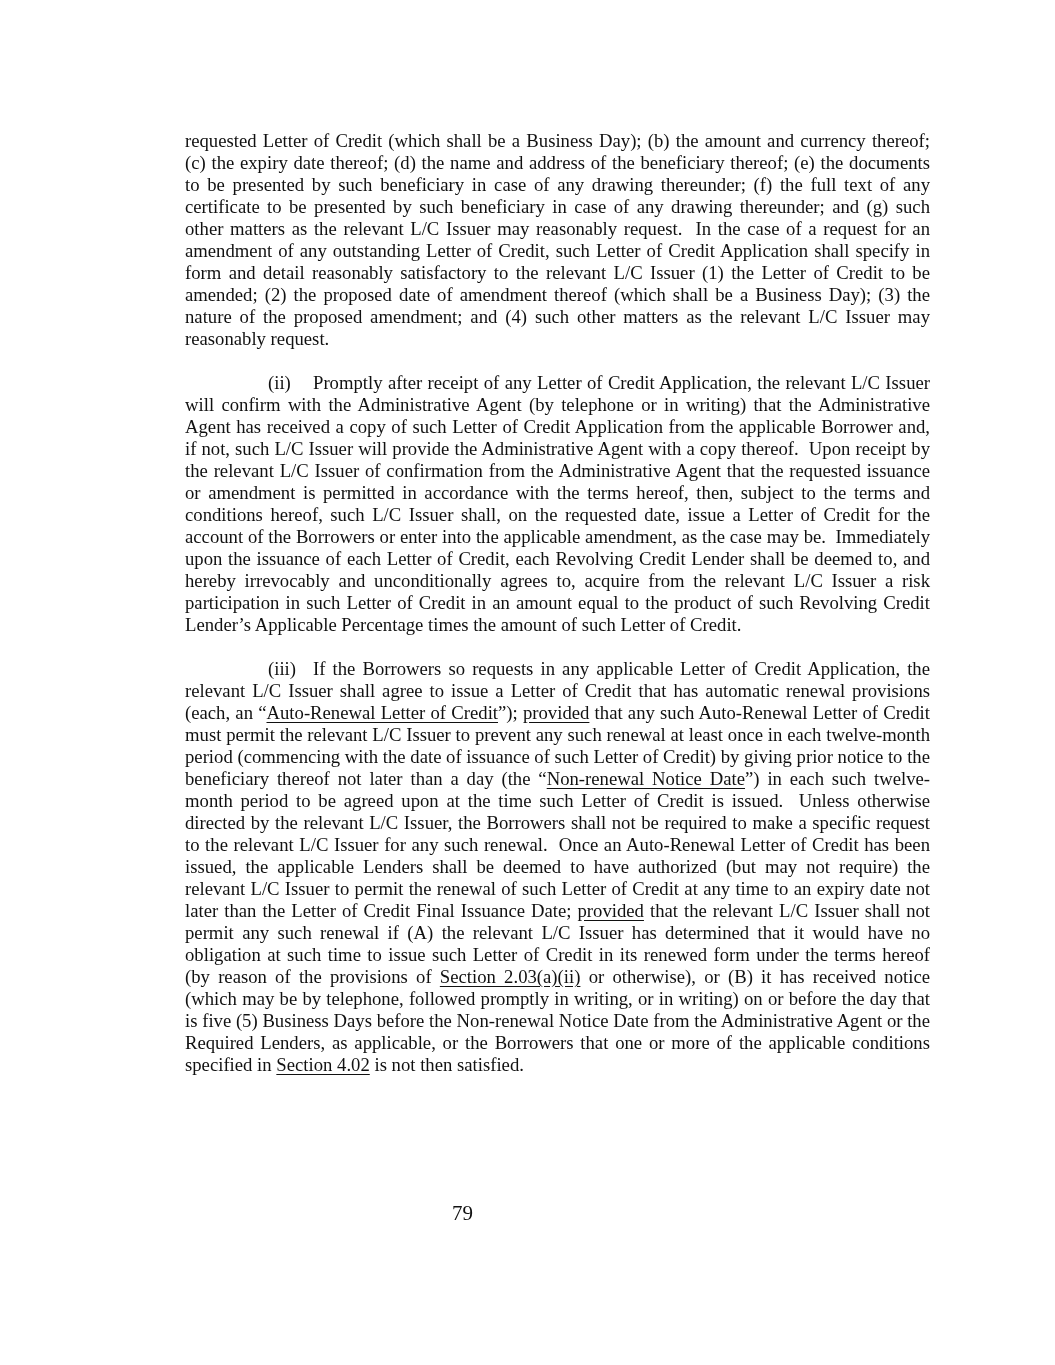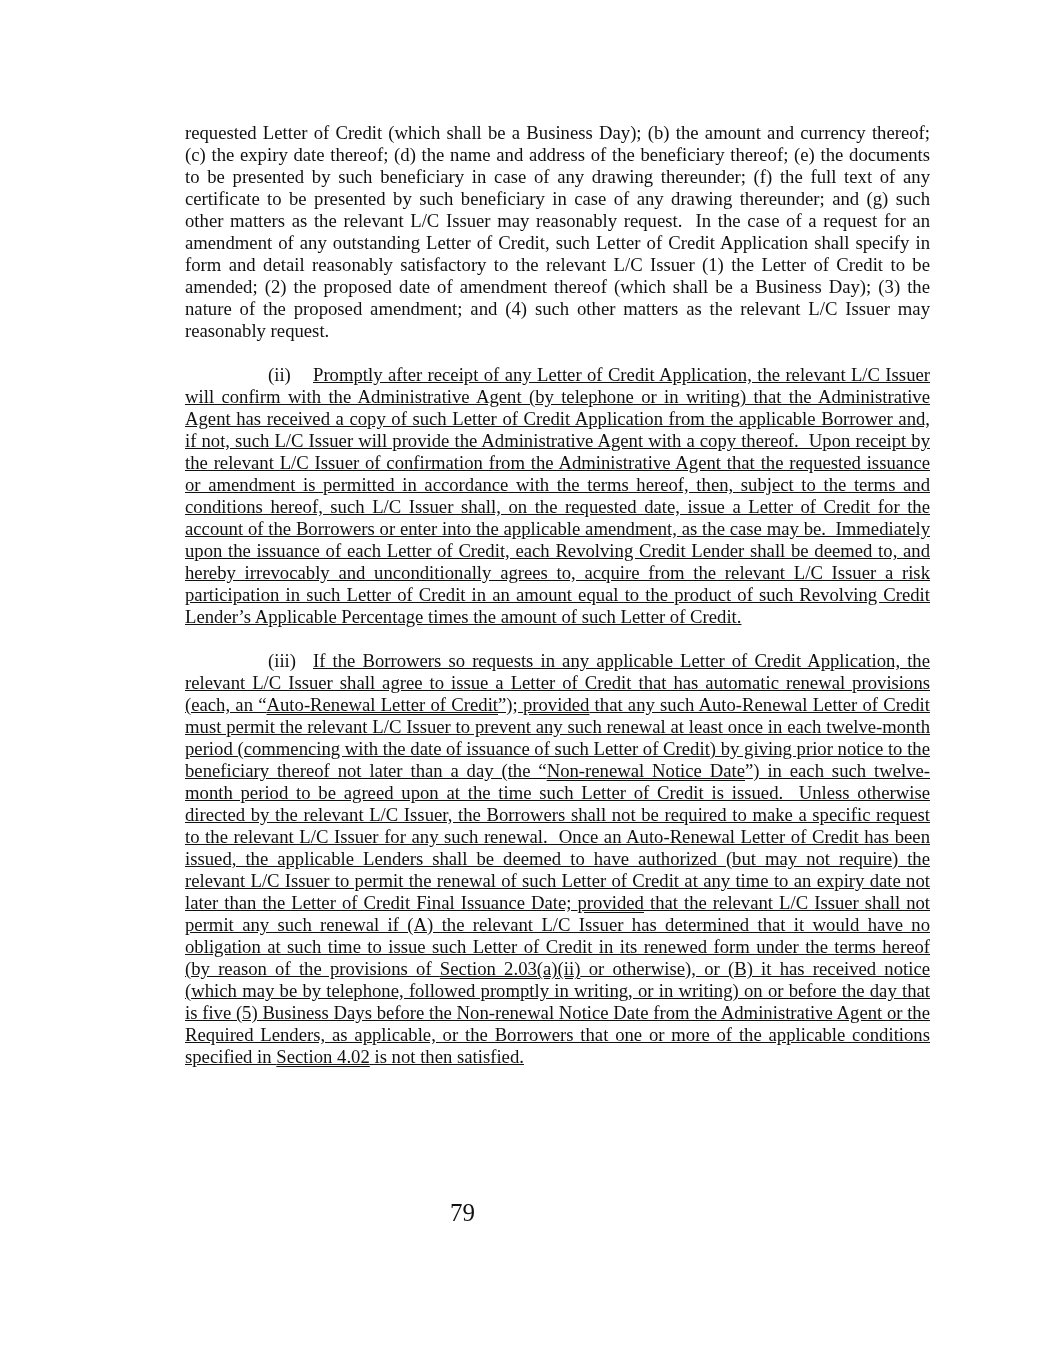--- a/index.html
+++ b/index.html
@@ -23,42 +23,41 @@
   .doc-body {
     position: absolute;
     left: 185px;
     top: 122px;
     width: 745px;
     font-size: 18.7px;
     line-height: 22px;
     text-align: justify;
   }
   .doc-body p {
-    margin: 0 0 22px 0;
+    margin: 8px 0 22px 0;
   }
   .doc-body p.numbered {
     text-indent: 83px;
-    text-decoration: underline;
   }
   .marker {
     display: inline-block;
     text-indent: 0;
     width: 45px;
   }
   .u {
     text-decoration: underline;
     text-underline-offset: 3px;
   }
   .page-number {
     position: absolute;
     top: 1202px;
     left: 0;
     width: 925px;
     text-align: center;
-    font-size: 25px;
+    font-size: 21px;
     line-height: 22px;
   }
 </style>
 </head>
 <body>
 
 <div class="page">
   <div class="doc-body">
       <p><span>requested Letter of Credit (which shall be a Business Day); (b) the amount and currency thereof; (c) the expiry date thereof; (d) the name and address of the beneficiary thereof; (e) the documents to be presented by such beneficiary in case of any drawing thereunder; (f) the full text of any certificate to be presented by such beneficiary in case of any drawing thereunder; and (g) such other matters as the relevant L/C Issuer may reasonably request.&nbsp; In the case of a request for an amendment of any outstanding Letter of Credit, such Letter of Credit Application shall specify in form and detail reasonably satisfactory to the relevant L/C Issuer (1) the Letter of Credit to be amended; (2) the proposed date of amendment thereof (which shall be a Business Day); (3) the nature of the proposed amendment; and (4) such other matters as the relevant L/C Issuer may reasonably request.</span></p>
       <p class="numbered"><span class="marker">(ii)</span><span>Promptly after receipt of any Letter of Credit Application, the relevant L/C Issuer will confirm with the Administrative Agent (by telephone or in writing) that the Administrative Agent has received a copy of such Letter of Credit Application from the applicable Borrower and, if not, such L/C Issuer will provide the Administrative Agent with a copy thereof.&nbsp; Upon receipt by the relevant L/C Issuer of confirmation from the Administrative Agent that the requested issuance or amendment is permitted in accordance with the terms hereof, then, subject to the terms and conditions hereof, such L/C Issuer shall, on the requested date, issue a Letter of Credit for the account of the Borrowers or enter into the applicable amendment, as the case may be.&nbsp; Immediately upon the issuance of each Letter of Credit, each Revolving Credit Lender shall be deemed to, and hereby irrevocably and unconditionally agrees to, acquire from the relevant L/C Issuer a risk participation in such Letter of Credit in an amount equal to the product of such Revolving Credit Lender’s Applicable Percentage times the amount of such Letter of Credit.</span></p>

